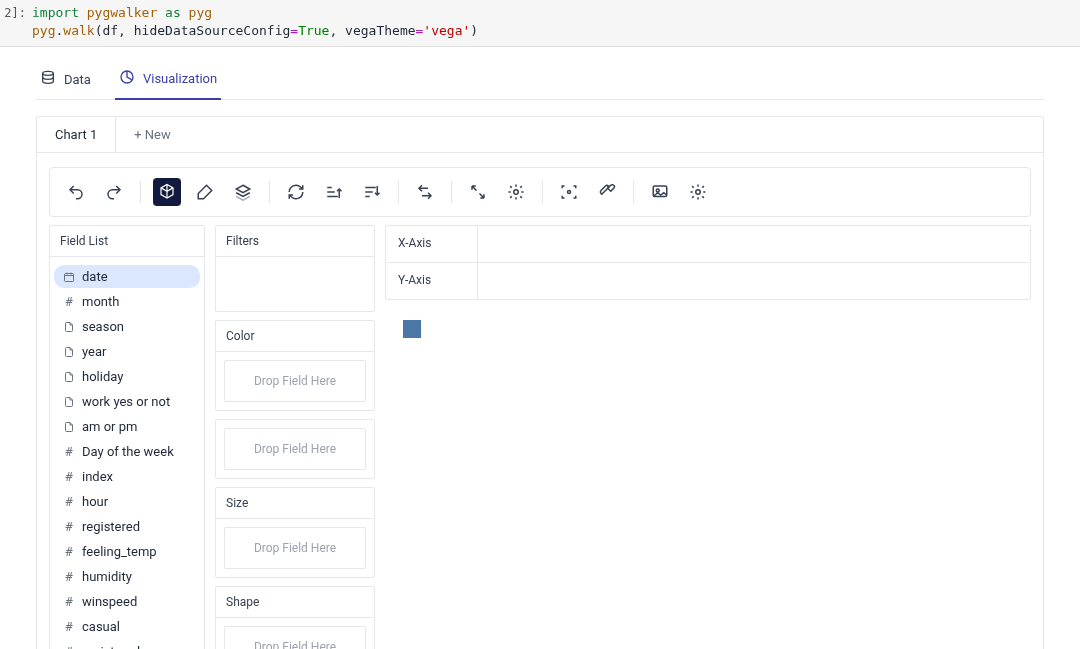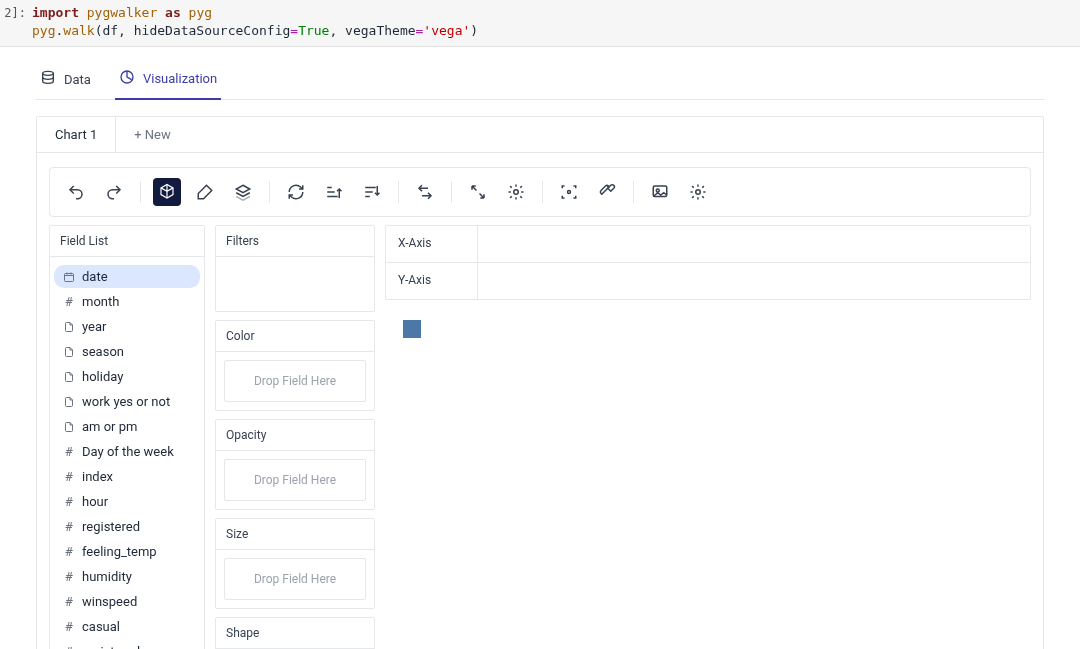--- a/index.html
+++ b/index.html
@@ -25,21 +25,21 @@
     text-align: right;
     padding-top: 2px;
   }
   .code {
     background: #f6f6f6;
     font-family: ui-monospace, SFMono-Regular, Menlo, Consolas, monospace;
     font-size: 13px;
     line-height: 1.4;
     white-space: pre;
   }
-  .tok-kw { color: #7f1d1d; font-weight: 700; }
+  .tok-kw { color: #15803d; font-weight: 400; }
   .tok-id { color: #a16207; }
   .tok-op { color: #aa22aa; }
   .tok-str { color: #b00; }
   .tok-bool { color: #008000; }
 
   .output-area { padding: 14px 36px 0 36px; }
 
   
   .top-tabs {
     display: flex;
@@ -347,30 +347,30 @@
                 <span class="ftype quant">#</span>
                 <span>month</span>
               </div>
               <div class="field">
                 <span class="ftype nominal">
                   <svg viewBox="0 0 24 24" fill="none" stroke="currentColor" stroke-width="2">
                     <path d="M14 3H7a2 2 0 0 0-2 2v14a2 2 0 0 0 2 2h10a2 2 0 0 0 2-2V8l-5-5z"></path>
                     <path d="M14 3v5h5"></path>
                   </svg>
                 </span>
-                <span>year</span>
+                <span>season</span>
               </div>
               <div class="field">
                 <span class="ftype nominal">
                   <svg viewBox="0 0 24 24" fill="none" stroke="currentColor" stroke-width="2">
                     <path d="M14 3H7a2 2 0 0 0-2 2v14a2 2 0 0 0 2 2h10a2 2 0 0 0 2-2V8l-5-5z"></path>
                     <path d="M14 3v5h5"></path>
                   </svg>
                 </span>
-                <span>season</span>
+                <span>year</span>
               </div>
               <div class="field">
                 <span class="ftype nominal">
                   <svg viewBox="0 0 24 24" fill="none" stroke="currentColor" stroke-width="2">
                     <path d="M14 3H7a2 2 0 0 0-2 2v14a2 2 0 0 0 2 2h10a2 2 0 0 0 2-2V8l-5-5z"></path>
                     <path d="M14 3v5h5"></path>
                   </svg>
                 </span>
                 <span>holiday</span>
               </div>
@@ -435,21 +435,20 @@
       <div class="col channels">
         <div class="panel with-body">
           <div class="panel-header">Filters</div>
           <div class="filters-body"></div>
         </div>
         <div class="panel with-body">
           <div class="panel-header">Color</div>
           <div class="drop-zone">Drop Field Here</div>
         </div>
         <div class="panel with-body">
-          <div class="panel-header">Opacity</div>
           <div class="drop-zone">Drop Field Here</div>
         </div>
         <div class="panel with-body">
           <div class="panel-header">Size</div>
           <div class="drop-zone">Drop Field Here</div>
         </div>
         <div class="panel with-body">
           <div class="panel-header">Shape</div>
           <div class="drop-zone">Drop Field Here</div>
         </div>

